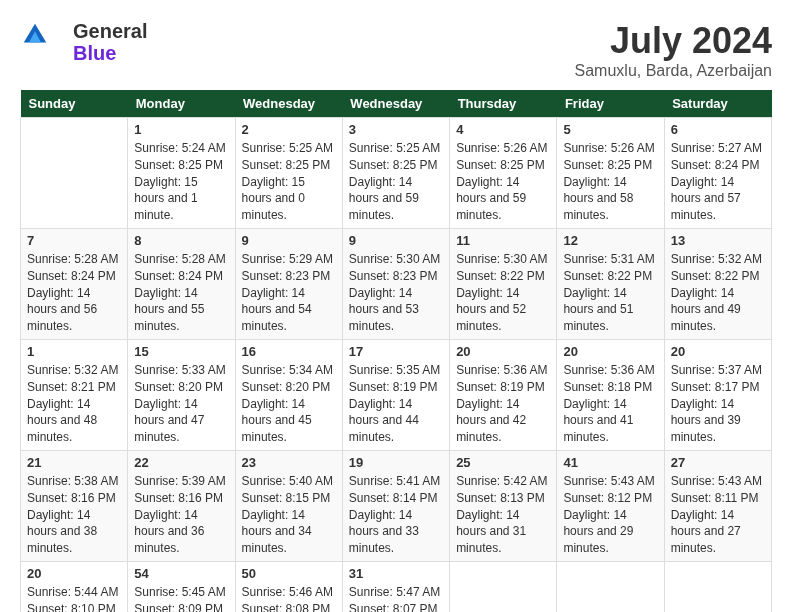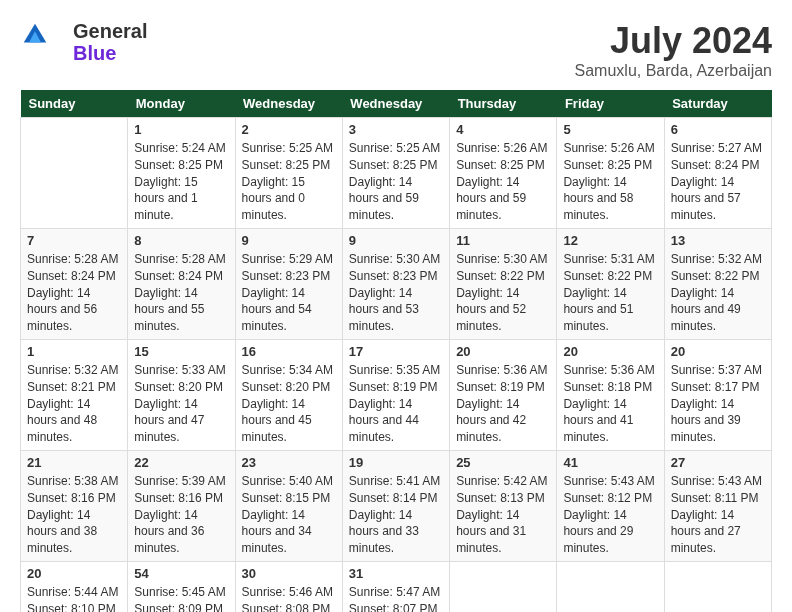--- a/index.html
+++ b/index.html
@@ -241,21 +241,21 @@
       <tr class="week-row">
         <td>
           <div class="day-num">20</div>
           <div class="day-info">Sunrise: 5:44 AM<br>Sunset: 8:10 PM<br>Daylight: 14 hours and 25 minutes.</div>
         </td>
         <td>
           <div class="day-num">54</div>
           <div class="day-info">Sunrise: 5:45 AM<br>Sunset: 8:09 PM<br>Daylight: 14 hours and 23 minutes.</div>
         </td>
         <td>
-          <div class="day-num">30</div>
+          <div class="day-num">50</div>
           <div class="day-info">Sunrise: 5:46 AM<br>Sunset: 8:08 PM<br>Daylight: 14 hours and 22 minutes.</div>
         </td>
         <td>
           <div class="day-num">31</div>
           <div class="day-info">Sunrise: 5:47 AM<br>Sunset: 8:07 PM<br>Daylight: 14 hours and 20 minutes.</div>
         </td>
         <td class="empty-cell"></td>
         <td class="empty-cell"></td>
         <td class="empty-cell"></td>
       </tr>

